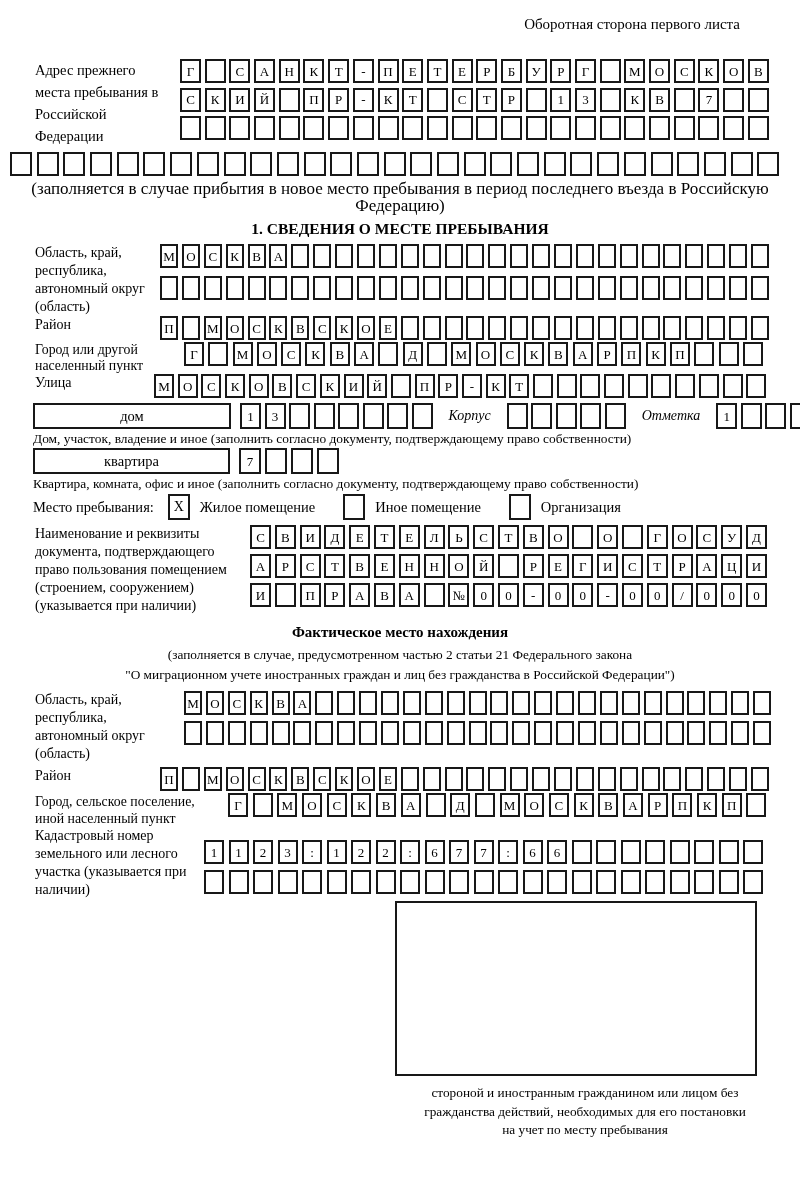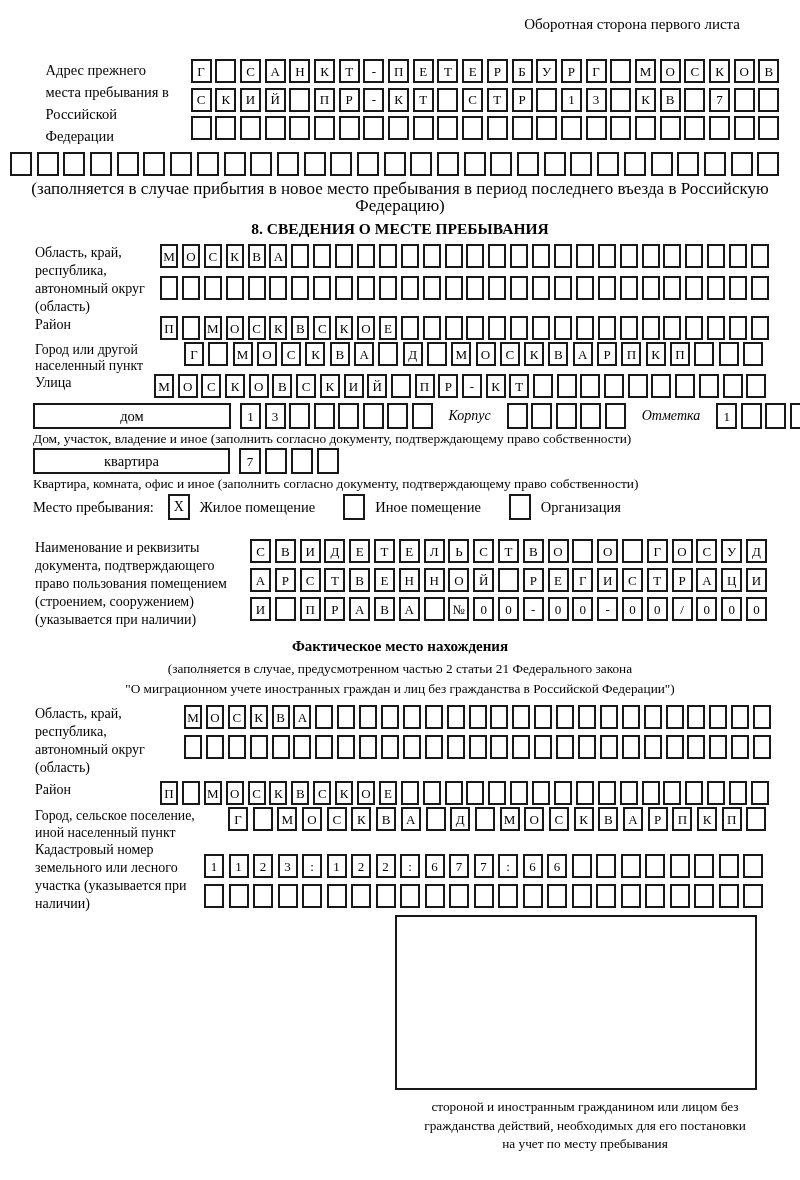--- a/index.html
+++ b/index.html
@@ -29,21 +29,21 @@
   .r-reg    { gap: 3.9px; } .r-reg .cell    { width: 18px; }
   .r-city   { gap: 4.3px; } .r-city .cell   { width: 20px; }
   .r-street { gap: 3.7px; } .r-street .cell { width: 20px; }
   .r-house  { gap: 3.5px; } .r-house .cell  { width: 21px; height: 26px; }
   .r-apt    { gap: 4px; }   .r-apt .cell    { width: 22px; height: 26px; }
   .r-doc    { gap: 3.8px; } .r-doc .cell    { width: 21px; }
   .r-freg   { gap: 3.9px; } .r-freg .cell   { width: 18px; }
   .r-fcity  { gap: 4.7px; } .r-fcity .cell  { width: 20px; }
   .r-cad    { gap: 4.5px; } .r-cad .cell    { width: 20px; }
 
-  .addr-block { margin-top: 26px; justify-content: center; }
+  .addr-block { margin-top: 26px; }
   .addr-label { width: 170px; font-size: 14.5px; line-height: 22px; }
   .gap47 { gap: 4.7px; }
   .gap8  { gap: 8px; }
   .gap6  { gap: 6px; }
 
   .note-center { text-align: center; font-size: 17px; line-height: 17px; margin-top: 4px; }
   .sec-title { text-align: center; font-weight: bold; font-size: 15.5px; line-height: 19px; margin-top: 5px; }
 
   .reg-block { margin-top: 6px; }
   .w150 { width: 150px; }
@@ -72,21 +72,21 @@
   .res-row { display: flex; align-items: center; margin-left: 23px; margin-top: 2px; height: 26px; }
   .res-label { font-size: 14.5px; margin-right: 14px; }
   .chk {
     flex: none; width: 22px; height: 26px; border: 2px solid #181818;
     display: flex; align-items: center; justify-content: center; font-size: 14px;
   }
   .res-opt { font-size: 14.5px; margin: 0 14px 0 10px; }
   .res-opt.last { margin-right: 0; }
   .res-gap { width: 14px; }
 
-  .doc-block { margin-top: 19px; }
+  .doc-block { margin-top: 5px; }
   .doc-label { line-height: 18px; }
 
   .fact-title { text-align: center; font-weight: bold; font-size: 15px; line-height: 19px; margin-top: 8px; }
   .fact-notes { text-align: center; font-size: 13.3px; line-height: 19.5px; margin-top: 3px; }
 
   .cad-cells { margin-top: 13px; }
 
   .stampbox {
     width: 362px; height: 175px; border: 2px solid #181818;
     margin-left: 385px; margin-top: 2px; background: #fff;
@@ -212,21 +212,21 @@
       <span class="cell"></span>
       <span class="cell"></span>
       <span class="cell"></span>
       <span class="cell"></span>
       <span class="cell"></span>
       <span class="cell"></span>
       <span class="cell"></span>
     </div>
   <div class="note-center">(заполняется в случае прибытия в новое место пребывания в период последнего въезда в Российскую Федерацию)</div>
 
-  <div class="sec-title">8. СВЕДЕНИЯ О МЕСТЕ ПРЕБЫВАНИЯ</div>
+  <div class="sec-title">1. СВЕДЕНИЯ О МЕСТЕ ПРЕБЫВАНИЯ</div>
 
   <div class="frow reg-block">
     <div class="flabel w150">Область, край, республика, автономный округ (область)</div>
     <div class="cellcol gap8">
       <div class="cellrow r-reg">
           <span class="cell">М</span>
           <span class="cell">О</span>
           <span class="cell">С</span>
           <span class="cell">К</span>
           <span class="cell">В</span>

